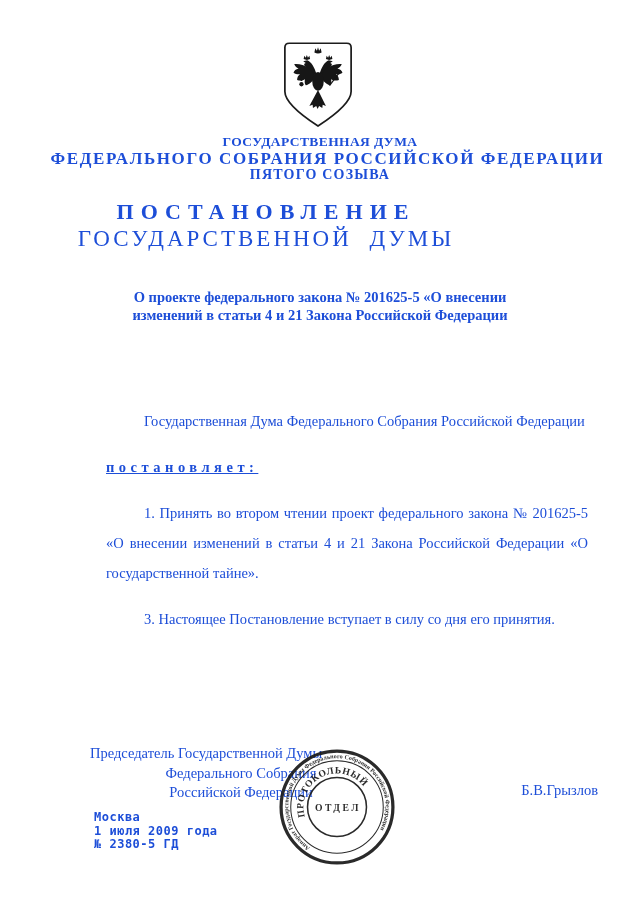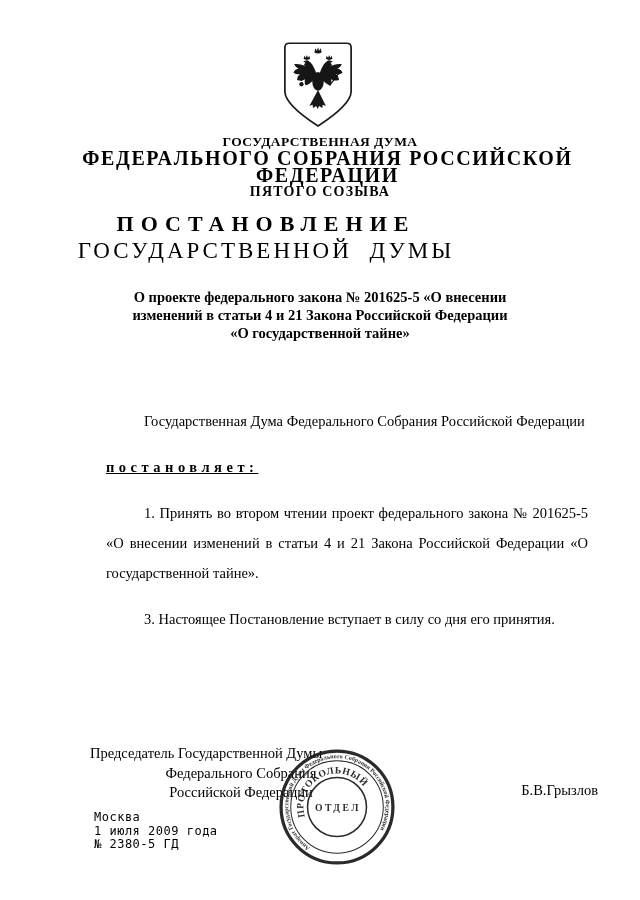--- a/index.html
+++ b/index.html
@@ -1,49 +1,49 @@
 <!DOCTYPE html>
 <html lang="ru"><head>
 <meta charset="utf-8">
 <title>Document</title>
 <style>
   html,body{margin:0;padding:0;background:#ffffff;}
   .page{
     position:relative;width:640px;height:900px;background:#ffffff;
-    font-family:"Liberation Serif", serif;color:#000000;overflow:hidden;
+    font-family:"Liberation Serif", serif;color:#1d4ed8;overflow:hidden;
   }
   
   .emblem{position:absolute;left:282px;top:40px;width:72px;height:90px;}
   
   .org-header{position:absolute;top:134px;left:0;width:640px;text-align:center;font-weight:bold;}
   .org-l1{font-size:13.5px;line-height:16px;letter-spacing:0.4px;}
-  .org-l2{font-size:20px;line-height:17px;letter-spacing:1.6px;padding-left:15px;}
+  .org-l2{font-size:17px;line-height:17px;letter-spacing:1.6px;padding-left:15px;}
   .org-l3{font-size:14px;line-height:16px;letter-spacing:1.2px;}
   
-  .doc-title{position:absolute;top:199px;left:0;width:532px;text-align:center;margin-top:12px;}
+  .doc-title{position:absolute;top:199px;left:0;width:532px;text-align:center;}
   .title-1{font-size:22px;font-weight:bold;letter-spacing:7px;line-height:26px;}
   .title-2{font-size:23px;letter-spacing:3px;word-spacing:9px;line-height:25px;margin-top:1px;}
   
   .subject{position:absolute;top:288px;left:0;width:640px;text-align:center;
     font-weight:bold;font-size:14.5px;line-height:18px;}
   
   .body-text{position:absolute;left:90px;top:390px;width:514px;
     font-size:14.5px;line-height:30px;text-align:justify;}
   .body-text p{margin:16px;text-indent:38px;}
   .decree{font-weight:bold;letter-spacing:4.5px;text-indent:0 !important;margin-top:5px !important;text-decoration:underline;}
   .item-1{margin-top:14px !important;}
   .item-2{margin-top:7px !important;}
   .item-3{margin-top:1px !important;}
   
   .signature{position:absolute;left:90px;top:744px;width:302px;font-size:14.5px;line-height:19.5px;}
   .sig-c{text-align:center;}
   .sig-name{position:absolute;left:430px;top:782px;width:168px;text-align:right;font-size:14.5px;}
   
   .footer-block{position:absolute;left:94px;top:811px;
-    font-family:"DejaVu Sans Mono", monospace;font-weight:normal;font-size:12px;line-height:13.5px;
+    font-family:"DejaVu Sans Mono", monospace;font-weight:bold;font-size:12px;line-height:13.5px;
     letter-spacing:0.5px;}
   
   .stamp{position:absolute;left:276px;top:746px;width:122px;height:122px;opacity:0.93;}
 </style>
 </head>
 <body>
 
 <div class="page">
 
   <div class="emblem">
@@ -76,21 +76,20 @@
   </div>
 
   <div class="doc-title">
     <div class="title-1">ПОСТАНОВЛЕНИЕ</div>
     <div class="title-2">ГОСУДАРСТВЕННОЙ ДУМЫ</div>
   </div>
 
   <div class="subject">
     <div>О проекте федерального закона № 201625-5 «О внесении</div>
     <div>изменений в статьи 4 и 21 Закона Российской Федерации</div>
-    <div>«О государственной тайне»</div>
   </div>
 
   <div class="body-text">
     <p>Государственная Дума Федерального Собрания Российской Федерации</p>
     <p class="decree">постановляет:</p>
     <p class="item-1">1. Принять во втором чтении проект федерального закона № 201625-5 «О внесении изменений в статьи 4 и 21 Закона Российской Федерации «О государственной тайне».</p>
     <p class="item-3">3. Настоящее Постановление вступает в силу со дня его принятия.</p>
   </div>
 
   <div class="signature">

